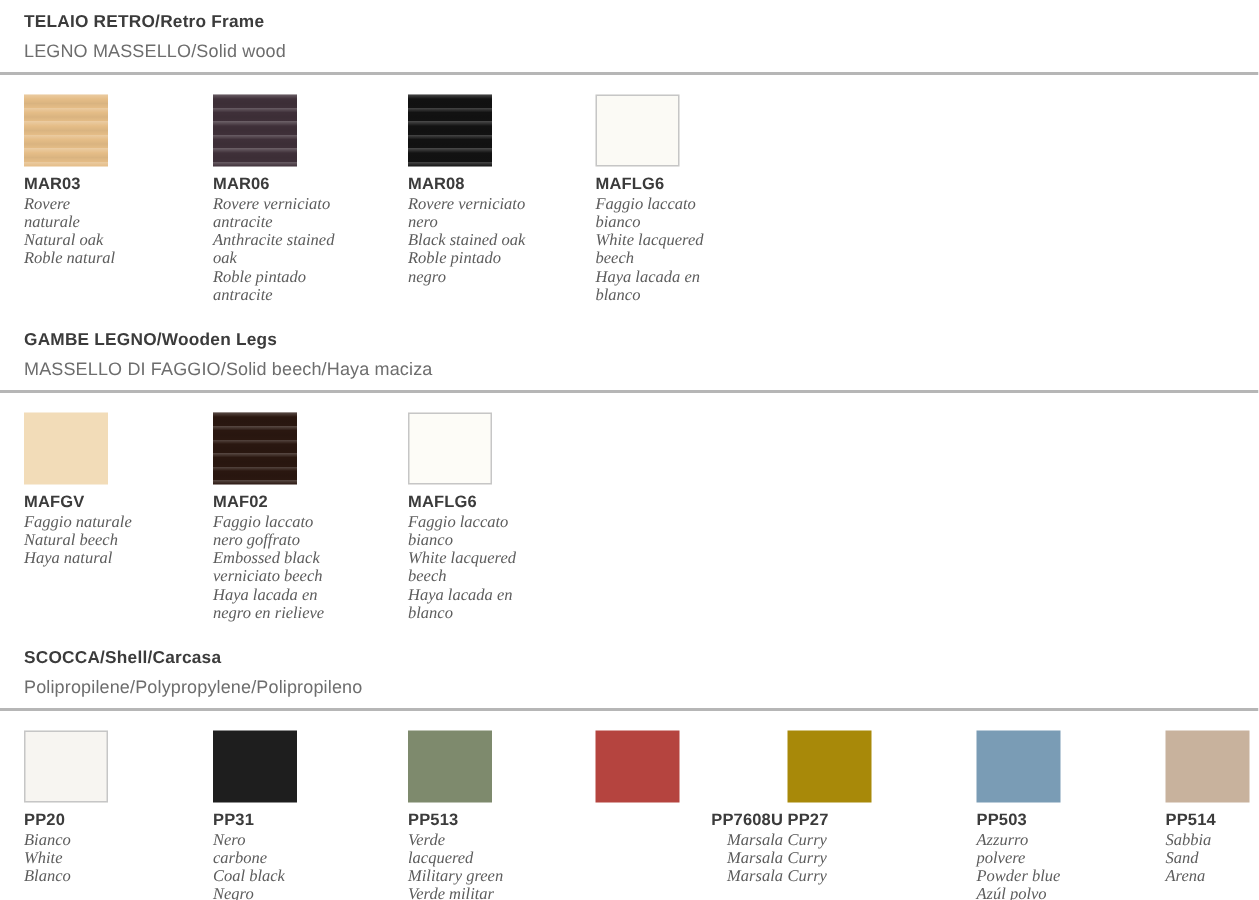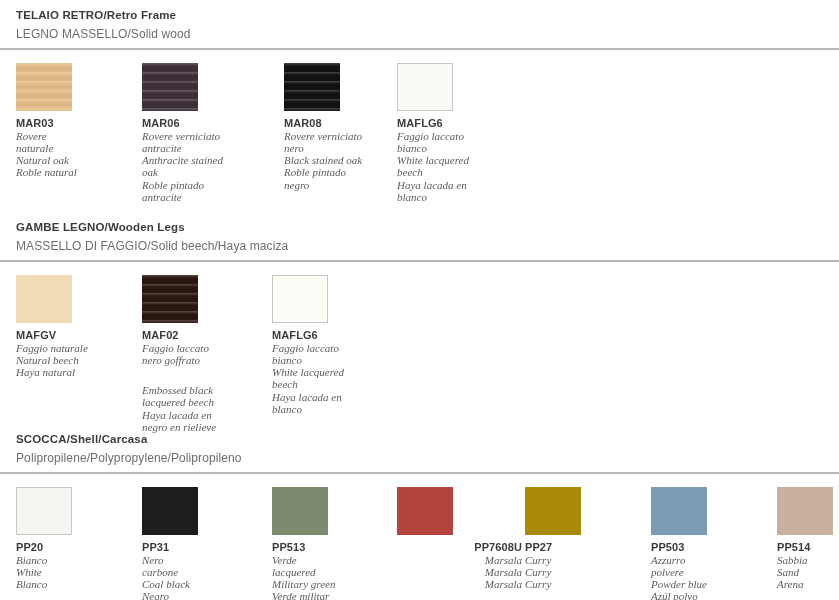--- a/index.html
+++ b/index.html
@@ -75,21 +75,21 @@
   }
   .desc {
     font-size: 11px;
     font-style: italic;
     color: #5c5c5c;
     line-height: 12.3px;
     letter-spacing: 0px;
     font-family: Liberation Serif, serif;
   }
   .desc.gap {
-    margin-top: 18px;
+    margin-top: 0;
   }
   .grain {
     background-image:
       repeating-linear-gradient(180deg,
         rgba(255,255,255,0.22) 0px,
         rgba(255,255,255,0.0) 3px,
         rgba(0,0,0,0.05) 6px,
         rgba(255,255,255,0.0) 9px);
   }
 </style>
@@ -114,21 +114,21 @@
           <div class="item" style="left: 142px;">
             <div class="swatch grain" style="background-color: rgb(63, 48, 57);"></div>
             <div class="code">MAR06</div>
             <div class="desc">Rovere verniciato</div>
             <div class="desc">antracite</div>
             <div class="desc">Anthracite stained</div>
             <div class="desc">oak</div>
             <div class="desc">Roble pintado</div>
             <div class="desc">antracite</div>
           </div>
-          <div class="item" style="left: 272px; margin-left: 12px;">
+          <div class="item" style="left: 272px;">
             <div class="swatch grain" style="background-color: rgb(18, 18, 18);"></div>
             <div class="code">MAR08</div>
             <div class="desc">Rovere verniciato</div>
             <div class="desc">nero</div>
             <div class="desc">Black stained oak</div>
             <div class="desc">Roble pintado</div>
             <div class="desc">negro</div>
           </div>
           <div class="item" style="left: 397px;">
             <div class="swatch bordered" style="background-color: rgb(251, 250, 245);"></div>
@@ -153,21 +153,21 @@
             <div class="desc">Faggio naturale</div>
             <div class="desc">Natural beech</div>
             <div class="desc">Haya natural</div>
           </div>
           <div class="item" style="left: 142px;">
             <div class="swatch grain" style="background-color: rgb(42, 23, 16);"></div>
             <div class="code">MAF02</div>
             <div class="desc">Faggio laccato</div>
             <div class="desc">nero goffrato</div>
             <div class="desc gap">Embossed black</div>
-            <div class="desc">lacquered beech</div>
+            <div class="desc">verniciato beech</div>
             <div class="desc">Haya lacada en</div>
             <div class="desc">negro en rielieve</div>
           </div>
           <div class="item" style="left: 272px;">
             <div class="swatch bordered" style="background-color: rgb(253, 252, 247);"></div>
             <div class="code">MAFLG6</div>
             <div class="desc">Faggio laccato</div>
             <div class="desc">bianco</div>
             <div class="desc">White lacquered</div>
             <div class="desc">beech</div>

